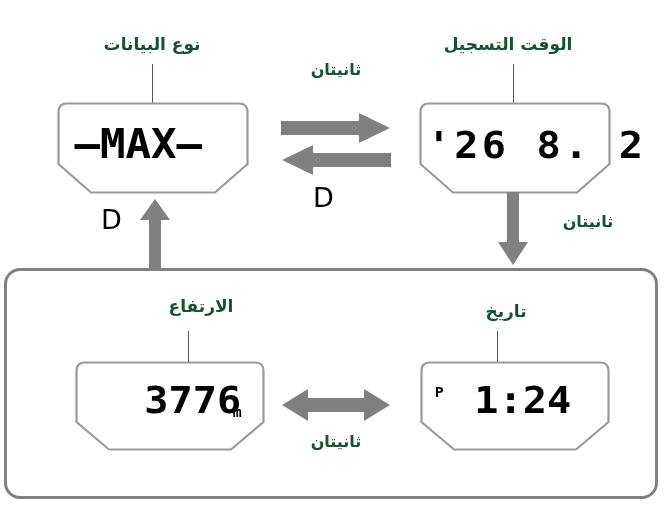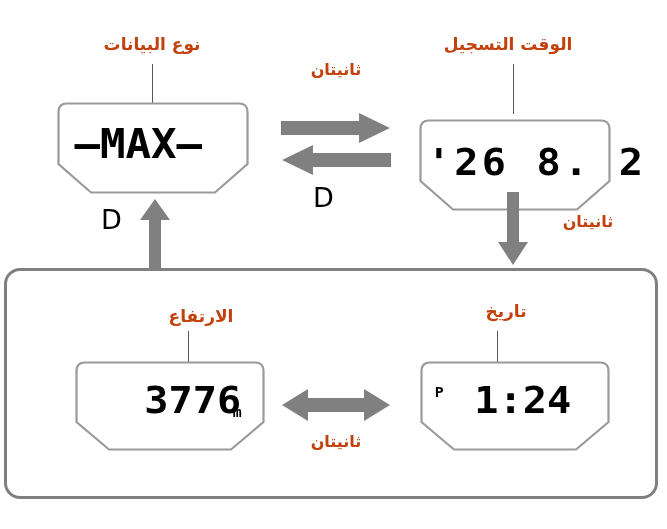--- a/index.html
+++ b/index.html
@@ -17,21 +17,21 @@
     background: #ffffff;
     overflow: hidden;
   }
 
   
   .ar-label {
     position: absolute;
     font-family: "DejaVu Sans", sans-serif;
     font-size: 17px;
     font-weight: bold;
-    color: #c2410c;
+    color: #14532d;
     white-space: nowrap;
     direction: rtl;
     unicode-bidi: bidi-override;
     text-align: center;
     line-height: 1;
   }
   .ar-small {
     font-size: 16px;
   }
 
@@ -108,21 +108,21 @@
   <div class="lcd" style="left:57px; top:102px; width:192px; height:72px;">
     <svg width="192" height="92" viewBox="0 0 192 92">
       <path class="panel-path" d="M 10,1.5 L 182,1.5 Q 190.5,1.5 190.5,10 L 190.5,62 L 158,90.5 L 34,90.5 L 1.5,62 L 1.5,10 Q 1.5,1.5 10,1.5 Z"></path>
     </svg>
     <div class="seg seg-max" style="left:21px; top:22px;">–MAX–</div>
   </div>
 
   <div class="ar-label" style="left:428px; top:36px; width:160px;">الوقت التسجيل</div>
   <div class="leader" style="left:513px; top:64px; height:50px;"></div>
 
-  <div class="lcd" style="left:419px; top:102px; width:192px; height:97px;margin-top:17px;">
+  <div class="lcd" style="left:419px; top:102px; width:192px; height:97px;">
     <svg width="192" height="92" viewBox="0 0 192 92">
       <path class="panel-path" d="M 10,1.5 L 182,1.5 Q 190.5,1.5 190.5,10 L 190.5,62 L 158,90.5 L 34,90.5 L 1.5,62 L 1.5,10 Q 1.5,1.5 10,1.5 Z"></path>
     </svg>
     <div class="seg seg-date" style="left:14px; top:24px;">'26  8. 2</div>
   </div>
 
   <div class="ar-label ar-small" style="left:288px; top:62px; width:96px;">ثانيتان</div>
 
   <div class="arrow" style="left:281px; top:112px;">
     <svg width="110" height="32" viewBox="0 0 110 32">
@@ -147,21 +147,21 @@
   </div>
 
   <div class="arrow" style="left:496px; top:192px;">
     <svg width="34" height="74" viewBox="0 0 34 74">
       <path d="M 11,0 L 11,50 L 2,50 L 17,73 L 32,50 L 23,50 L 23,0 Z"></path>
     </svg>
   </div>
 
   <div class="ar-label ar-small" style="left:540px; top:214px; width:96px;">ثانيتان</div>
 
-  <div class="ar-label" style="left:143px; top:308px; width:116px;">الارتفاع</div>
+  <div class="ar-label" style="left:143px; top:298px; width:116px;">الارتفاع</div>
   <div class="leader" style="left:188px; top:331px; height:46px;"></div>
 
   <div class="lcd" style="left:60px; top:361px; width:190px; height:90px;padding-left:15px;">
     <svg width="190" height="90" viewBox="0 0 190 90">
       <path class="panel-path" d="M 10,1.5 L 180,1.5 Q 188.5,1.5 188.5,10 L 188.5,61 L 156,88.5 L 34,88.5 L 1.5,61 L 1.5,10 Q 1.5,1.5 10,1.5 Z"></path>
     </svg>
     <div class="seg seg-alt" style="left:87px; top:20px;">3776</div>
     <div class="seg seg-unit" style="left:173px; top:44px;">m</div>
   </div>
 

